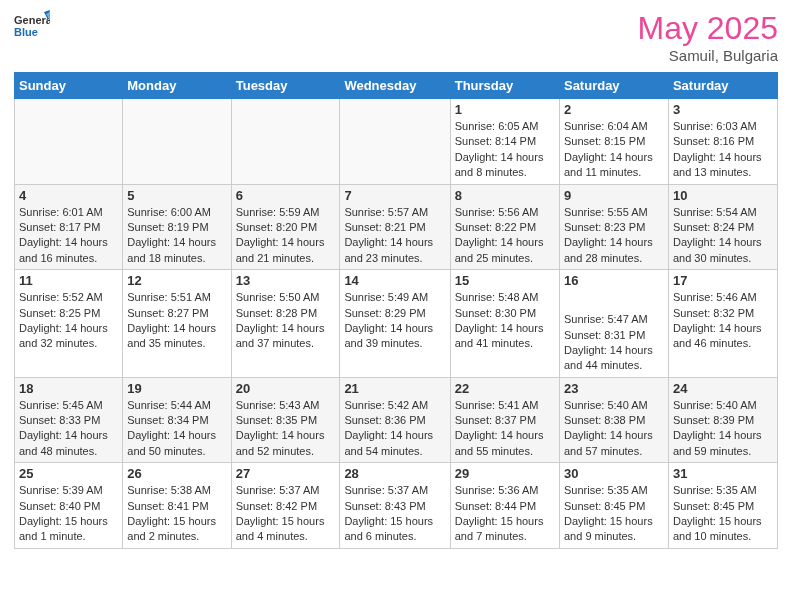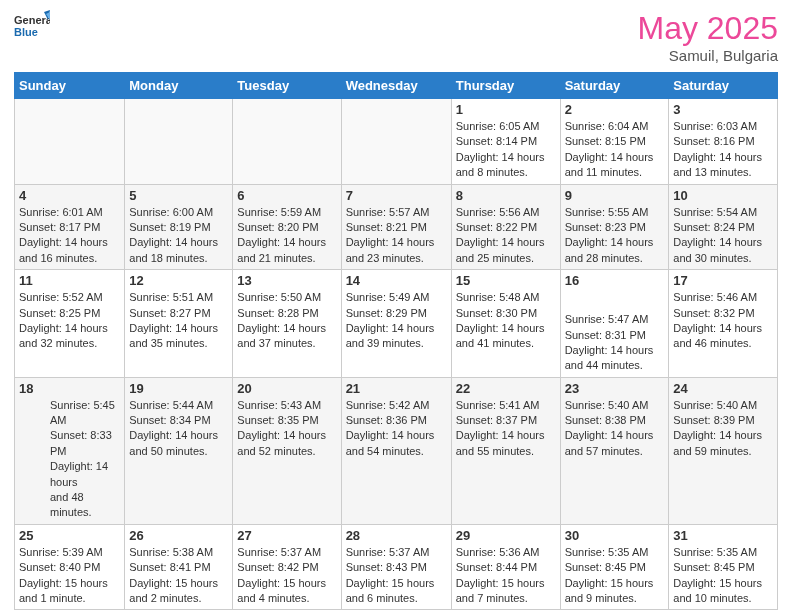--- a/index.html
+++ b/index.html
@@ -237,21 +237,21 @@
             <span class="day-number">17</span>
             <div class="day-info" style="white-space: pre-line;">Sunrise: 5:46 AM
 Sunset: 8:32 PM
 Daylight: 14 hours
 and 46 minutes.</div>
           </td>
         </tr>
         <tr class="row-alt">
           <td>
             <span class="day-number">18</span>
-            <div class="day-info" style="white-space: pre-line; margin-left: 31px;">Sunrise: 5:45 AM
+            <div class="day-info" style="white-space: pre-line;">Sunrise: 5:45 AM
 Sunset: 8:33 PM
 Daylight: 14 hours
 and 48 minutes.</div>
           </td>
           <td>
             <span class="day-number">19</span>
             <div class="day-info" style="white-space: pre-line;">Sunrise: 5:44 AM
 Sunset: 8:34 PM
 Daylight: 14 hours
 and 50 minutes.</div>

